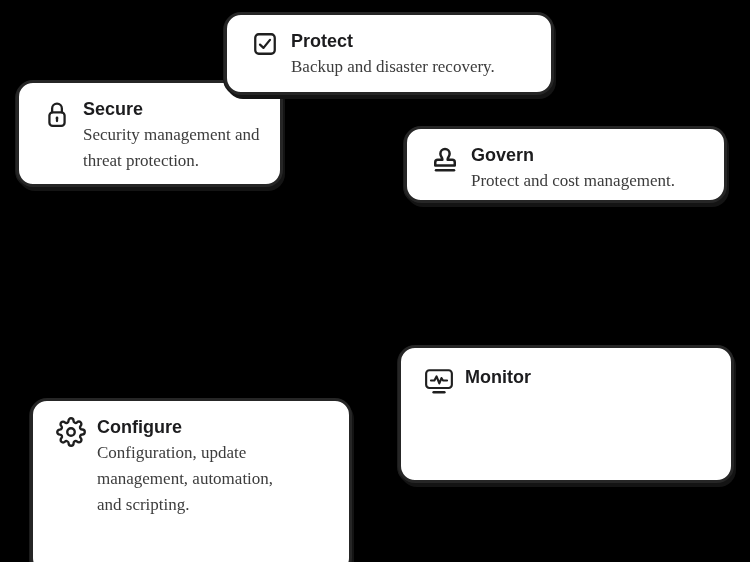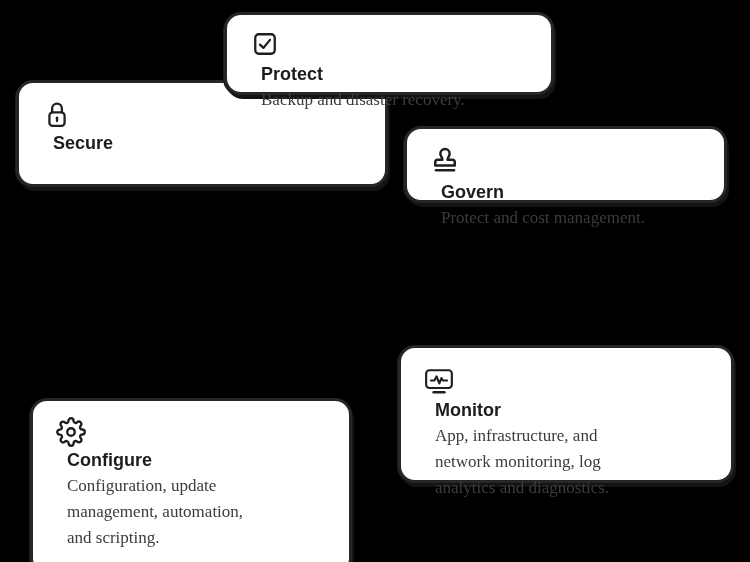--- a/index.html
+++ b/index.html
@@ -18,24 +18,23 @@
   .card {
     position: absolute;
     box-sizing: border-box;
     background: #ffffff;
     border: 3px solid #262626;
     border-radius: 17px;
     box-shadow: 2px 4px 0 0 #141414, -1px 1px 0 0 #1c1c1c;
     display: flex;
     align-items: flex-start;
     padding: 13px 16px 10px 23px;
-    flex-direction: column;
   }
   .card-protect   { left: 224px; top: 12px;  width: 330px; height: 83px;  z-index: 3; }
-  .card-secure    { left: 16px;  top: 80px;  width: 372px; height: 107px; z-index: 2; }
+  .card-secure    { left: 16px;  top: 80px;  width: 267px; height: 107px; z-index: 2; }
   .card-govern    { left: 404px; top: 126px; width: 323px; height: 77px;  z-index: 2; }
   .card-monitor   { left: 398px; top: 345px; width: 336px; height: 138px; z-index: 1; padding-top: 16px; }
   .card-configure { left: 30px;  top: 398px; width: 322px; height: 177px; z-index: 1; }
   .icon-wrap {
     flex: 0 0 30px;
     width: 30px;
     display: flex;
     justify-content: center;
     margin-top: 3px;
   }
@@ -84,20 +83,22 @@
     <span class="icon-wrap">
       <svg width="26" height="31" viewBox="0 0 24 28" stroke-width="2.1">
         <path d="M7.5 12 V8.5 a4.5 4.5 0 0 1 9 0 V12"></path>
         <rect x="5" y="12" width="14" height="12.5" rx="3"></rect>
         <circle cx="12" cy="17" r="1.2" fill="#1f1f1f" stroke="none"></circle>
         <line x1="12" y1="17.5" x2="12" y2="20"></line>
       </svg>
     </span>
     <div class="card-text">
       <p class="card-title">Secure</p>
+      <p class="card-desc">Security management and
+threat protection.</p>
     </div>
   </div>
 
   <div class="card card-govern">
     <span class="icon-wrap">
       <svg width="30" height="34" viewBox="0 0 24 26" stroke-width="2">
         <path d="M12 2.6 a3.7 3.7 0 0 1 3.7 3.7 c0 2.2 -1.6 2.9 -1.6 4.8 h3.7 a2 2 0 0 1 2 2 v2.6 H4.2 v-2.6 a2 2 0 0 1 2-2 h3.7 c0-1.9 -1.6-2.6 -1.6-4.8 A3.7 3.7 0 0 1 12 2.6 Z"></path>
         <line x1="4.8" y1="19.6" x2="19.2" y2="19.6"></line>
       </svg>
     </span>
@@ -110,23 +111,20 @@
   <div class="card card-monitor">
     <span class="icon-wrap">
       <svg width="32" height="28" viewBox="0 0 28 25" stroke-width="2">
         <rect x="2" y="2.5" width="24" height="16.5" rx="3"></rect>
         <path d="M6.5 12 h3.2 l2-3.8 2.6 6.6 2-5 1.4 2.2 h3.8"></path>
         <line x1="9" y1="23" x2="19" y2="23" stroke-width="2.4"></line>
       </svg>
     </span>
     <div class="card-text">
       <p class="card-title">Monitor</p>
-      <p class="card-desc">App, infrastructure, and
-network monitoring, log
-analytics and diagnostics.</p>
     </div>
   </div>
 
   <div class="card card-configure">
     <span class="icon-wrap">
       <svg width="30" height="30" viewBox="0 0 24 24" stroke-width="1.9">
         <circle cx="12" cy="12" r="3"></circle>
         <path d="M19.4 15a1.65 1.65 0 0 0 .33 1.82l.06.06a2 2 0 0 1 0 2.83 2 2 0 0 1-2.83 0l-.06-.06a1.65 1.65 0 0 0-1.82-.33 1.65 1.65 0 0 0-1 1.51V21a2 2 0 0 1-2 2 2 2 0 0 1-2-2v-.09A1.65 1.65 0 0 0 9 19.4a1.65 1.65 0 0 0-1.82.33l-.06.06a2 2 0 0 1-2.83 0 2 2 0 0 1 0-2.83l.06-.06a1.65 1.65 0 0 0 .33-1.82 1.65 1.65 0 0 0-1.51-1H3a2 2 0 0 1-2-2 2 2 0 0 1 2-2h.09A1.65 1.65 0 0 0 4.6 9a1.65 1.65 0 0 0-.33-1.82l-.06-.06a2 2 0 0 1 0-2.83 2 2 0 0 1 2.83 0l.06.06a1.65 1.65 0 0 0 1.82.33H9a1.65 1.65 0 0 0 1-1.51V3a2 2 0 0 1 2-2 2 2 0 0 1 2 2v.09a1.65 1.65 0 0 0 1 1.51 1.65 1.65 0 0 0 1.82-.33l.06-.06a2 2 0 0 1 2.83 0 2 2 0 0 1 0 2.83l-.06.06a1.65 1.65 0 0 0-.33 1.82V9a1.65 1.65 0 0 0 1.51 1H21a2 2 0 0 1 2 2 2 2 0 0 1-2 2h-.09a1.65 1.65 0 0 0-1.51 1z"></path>
       </svg>
     </span>

